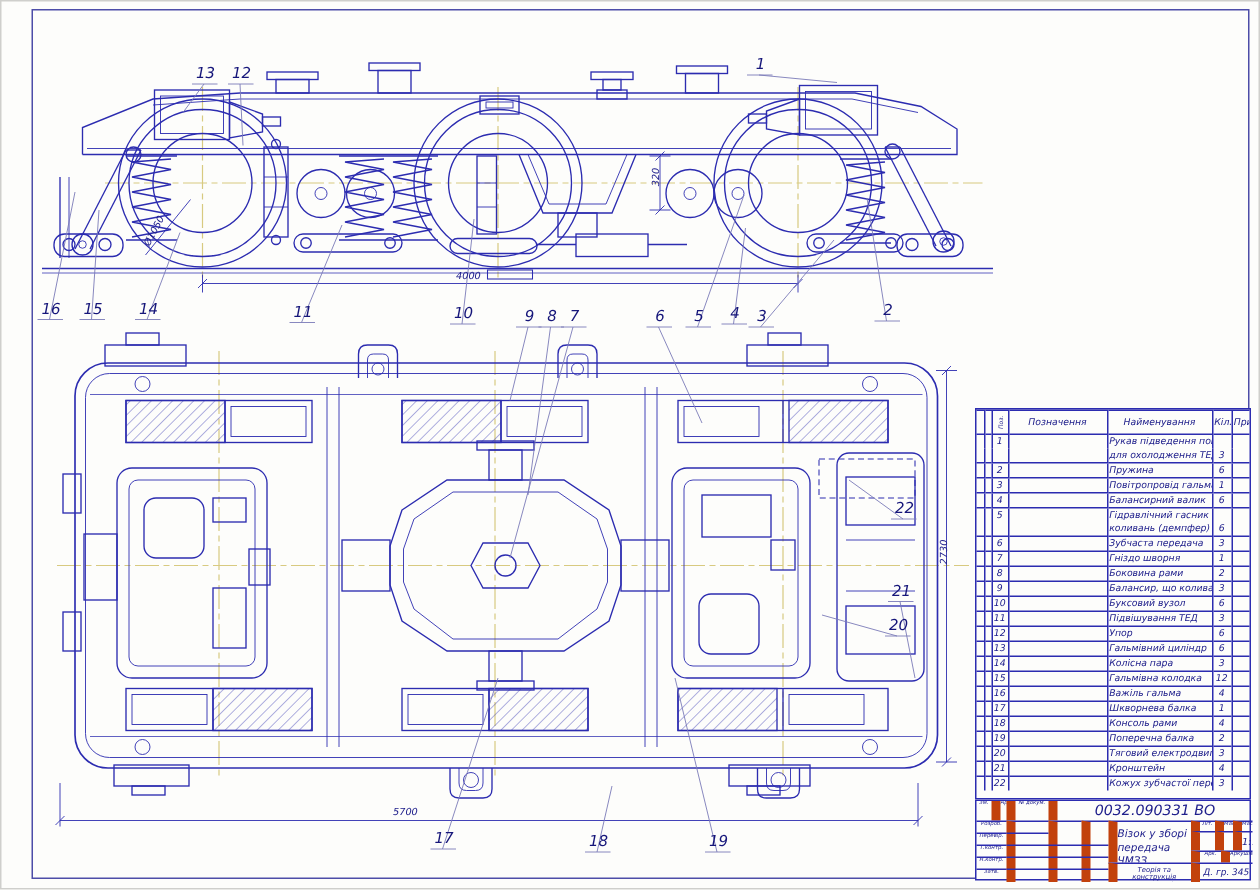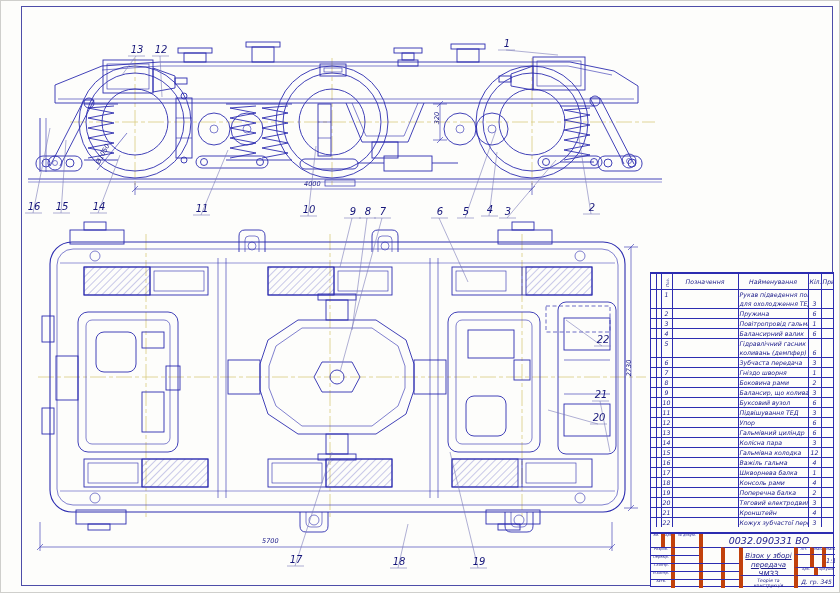--- a/index.html
+++ b/index.html
@@ -21,24 +21,24 @@
         color:#20208c;overflow:hidden;white-space:nowrap;}
   #spec th{height:15px;text-align:center;}
   #spec td:first-child,#spec th:first-child{border-left:none;}
   #spec tr.cont td{border-top:none;}
   #spec .c-pos,#spec .c-qty{text-align:center;}
   .rot{display:inline-block;transform:rotate(-90deg);font-size:4px;}
   
   #tblock{position:absolute;left:650px;top:533px;width:184px;height:54px;
           border:1.2px solid #2c2cb0;box-sizing:border-box;background:#fdfdfb;
           font-style:italic;color:#20208c;}
-  #tblock .cell{position:absolute;border-left:4px solid #c2410c;border-top:1px solid #2c2cb0;
+  #tblock .cell{position:absolute;border-left:6px solid #c2410c;border-top:1px solid #2c2cb0;
           box-sizing:border-box;font-size:4px;line-height:1.1;overflow:hidden;}
   #tblock .big{font-size:9.5px;text-align:center;line-height:13px;}
-  #tblock .ttl{font-size:7px;text-align:center;line-height:1.25;padding-top:4px;text-decoration:underline;}
+  #tblock .ttl{font-size:7px;line-height:1.25;padding-top:4px;}
   #tblock .sub{font-size:4.6px;text-align:center;padding-top:2px;}
   #tblock .grp{font-size:6px;text-align:center;line-height:12px;}
   #tblock .scl{font-size:6.5px;text-align:center;line-height:12px;}
   #tblock .lab{font-size:3.6px;text-align:center;}
 </style>
 </head>
 <body>
 
 <div id="page">
   <div id="frame"></div>

